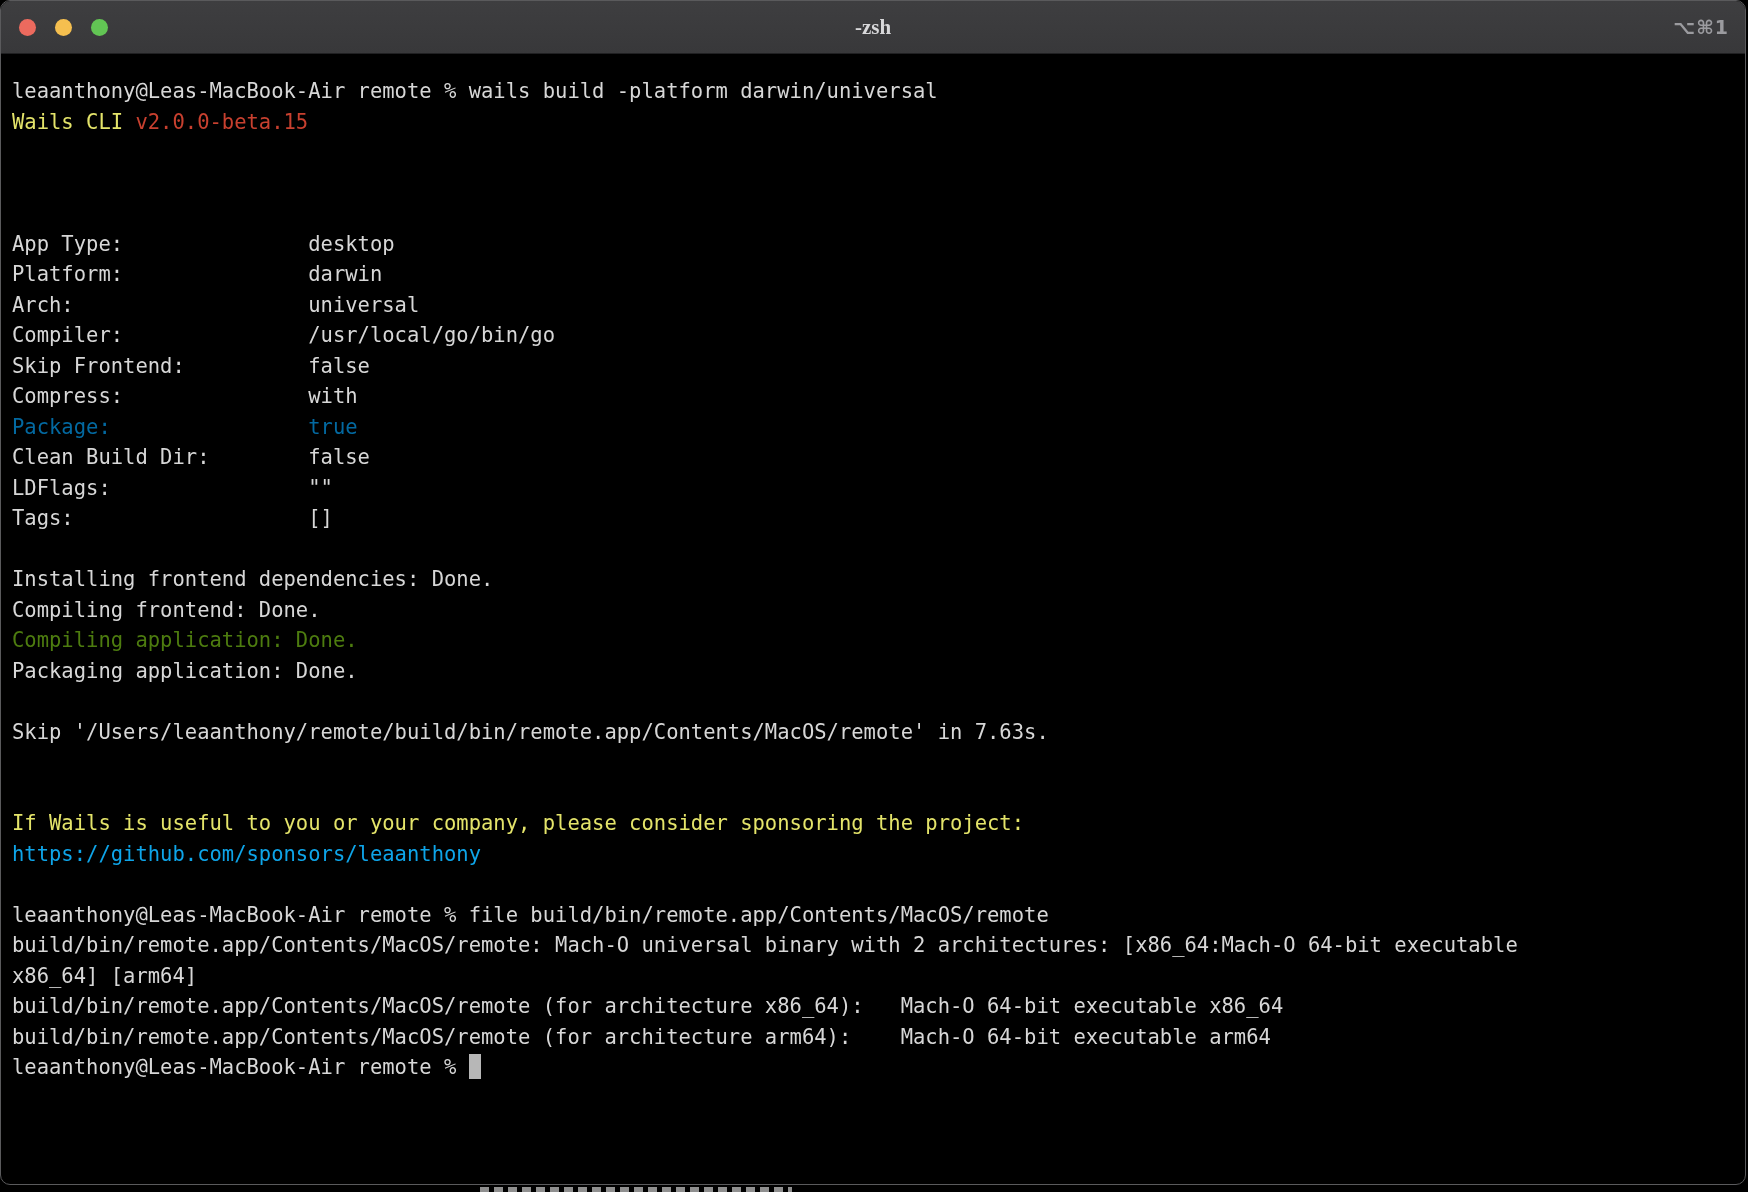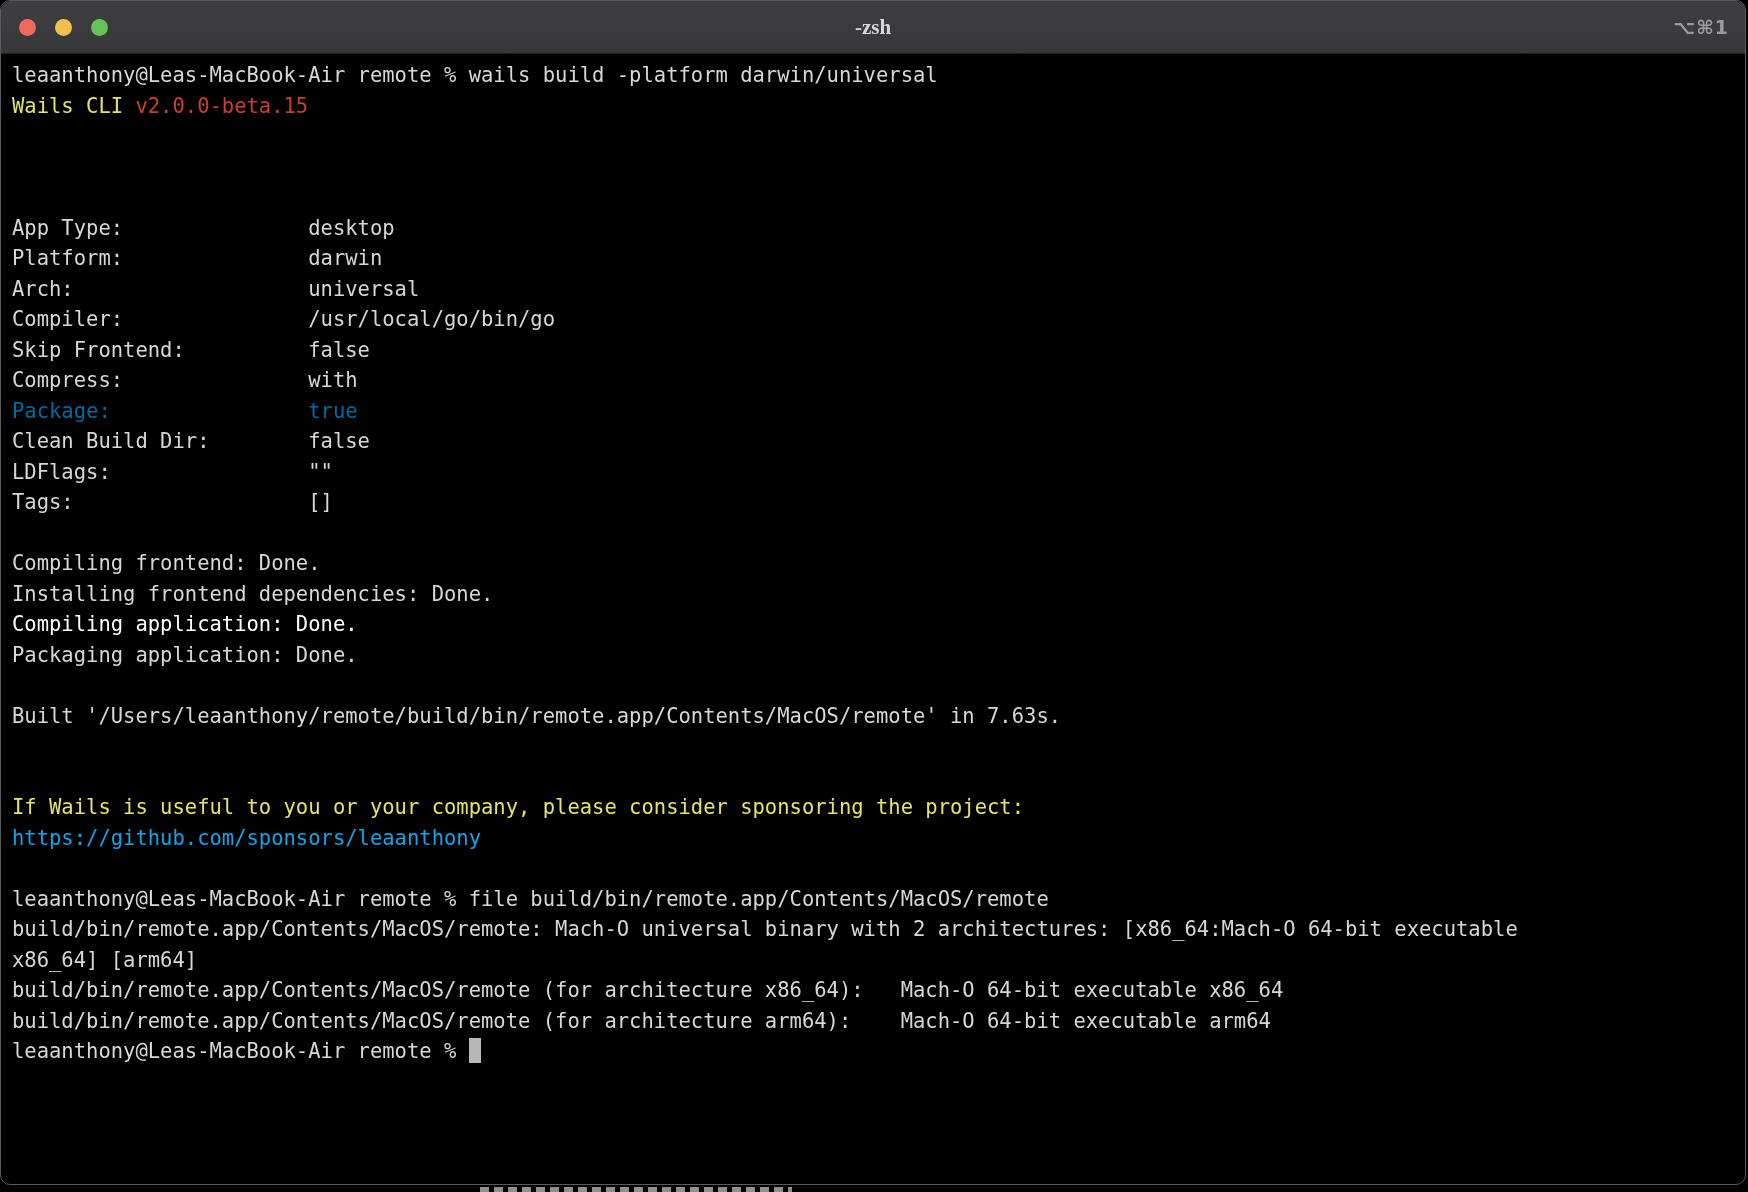--- a/index.html
+++ b/index.html
@@ -61,21 +61,21 @@
     display: flex;
     align-items: center;
     font-family: "DejaVu Sans", "Liberation Sans", sans-serif;
     font-size: 19px;
     font-weight: bold;
     color: #9b9b9f;
     letter-spacing: 1px;
   }
   .term-body {
     position: relative;
-    padding: 6px 0 0 11px;
+    padding: 22px 0 0 11px;
     font-family: "DejaVu Sans Mono", "Liberation Mono", monospace;
     font-size: 20.5px;
     cursor: text;
   }
   .term-line {
     height: 30.5px;
     line-height: 30.5px;
     white-space: pre;
   }
   .cursor {
@@ -121,26 +121,26 @@
       <div class="term-line"><span style="color: rgb(215, 215, 215);">Platform:               darwin</span></div>
       <div class="term-line"><span style="color: rgb(215, 215, 215);">Arch:                   universal</span></div>
       <div class="term-line"><span style="color: rgb(215, 215, 215);">Compiler:               /usr/local/go/bin/go</span></div>
       <div class="term-line"><span style="color: rgb(215, 215, 215);">Skip Frontend:          false</span></div>
       <div class="term-line"><span style="color: rgb(215, 215, 215);">Compress:               with</span></div>
       <div class="term-line"><span style="color: #0369a1;">Package:                true</span></div>
       <div class="term-line"><span style="color: rgb(215, 215, 215);">Clean Build Dir:        false</span></div>
       <div class="term-line"><span style="color: rgb(215, 215, 215);">LDFlags:                ""</span></div>
       <div class="term-line"><span style="color: rgb(215, 215, 215); margin-top: 38px;">Tags:                   []</span></div>
       <div class="term-line"></div>
+      <div class="term-line"><span style="color: rgb(215, 215, 215);">Installing frontend dependencies: Done.</span></div>
       <div class="term-line"><span style="color: rgb(215, 215, 215);">Compiling frontend: Done.</span></div>
-      <div class="term-line"><span style="color: rgb(215, 215, 215);">Installing frontend dependencies: Done.</span></div>
-      <div class="term-line"><span style="color: #ffffff;">Compiling application: Done.</span></div>
+      <div class="term-line"><span style="color: #4d7c0f;">Compiling application: Done.</span></div>
       <div class="term-line"><span style="color: rgb(215, 215, 215);">Packaging application: Done.</span></div>
       <div class="term-line"></div>
-      <div class="term-line"><span style="color: rgb(215, 215, 215);">Built '/Users/leaanthony/remote/build/bin/remote.app/Contents/MacOS/remote' in 7.63s.</span></div>
+      <div class="term-line"><span style="color: rgb(215, 215, 215);">Skip '/Users/leaanthony/remote/build/bin/remote.app/Contents/MacOS/remote' in 7.63s.</span></div>
       <div class="term-line"></div>
       <div class="term-line"></div>
       <div class="term-line"><span style="color: rgb(228, 228, 106);">If Wails is useful to you or your company, please consider sponsoring the project:</span></div>
       <div class="term-line"><span style="color: #0ea5e9;">https://github.com/sponsors/leaanthony</span></div>
       <div class="term-line"></div>
       <div class="term-line"><span style="color: rgb(215, 215, 215);">leaanthony@Leas-MacBook-Air remote % file build/bin/remote.app/Contents/MacOS/remote</span></div>
       <div class="term-line"><span style="color: rgb(215, 215, 215);">build/bin/remote.app/Contents/MacOS/remote: Mach-O universal binary with 2 architectures: [x86_64:Mach-O 64-bit executable</span></div>
       <div class="term-line"><span style="color: rgb(215, 215, 215); margin-top: 14px;">x86_64] [arm64]</span></div>
       <div class="term-line"><span style="color: rgb(215, 215, 215);">build/bin/remote.app/Contents/MacOS/remote (for architecture x86_64):   Mach-O 64-bit executable x86_64</span></div>
       <div class="term-line"><span style="color: rgb(215, 215, 215);">build/bin/remote.app/Contents/MacOS/remote (for architecture arm64):    Mach-O 64-bit executable arm64</span></div>

